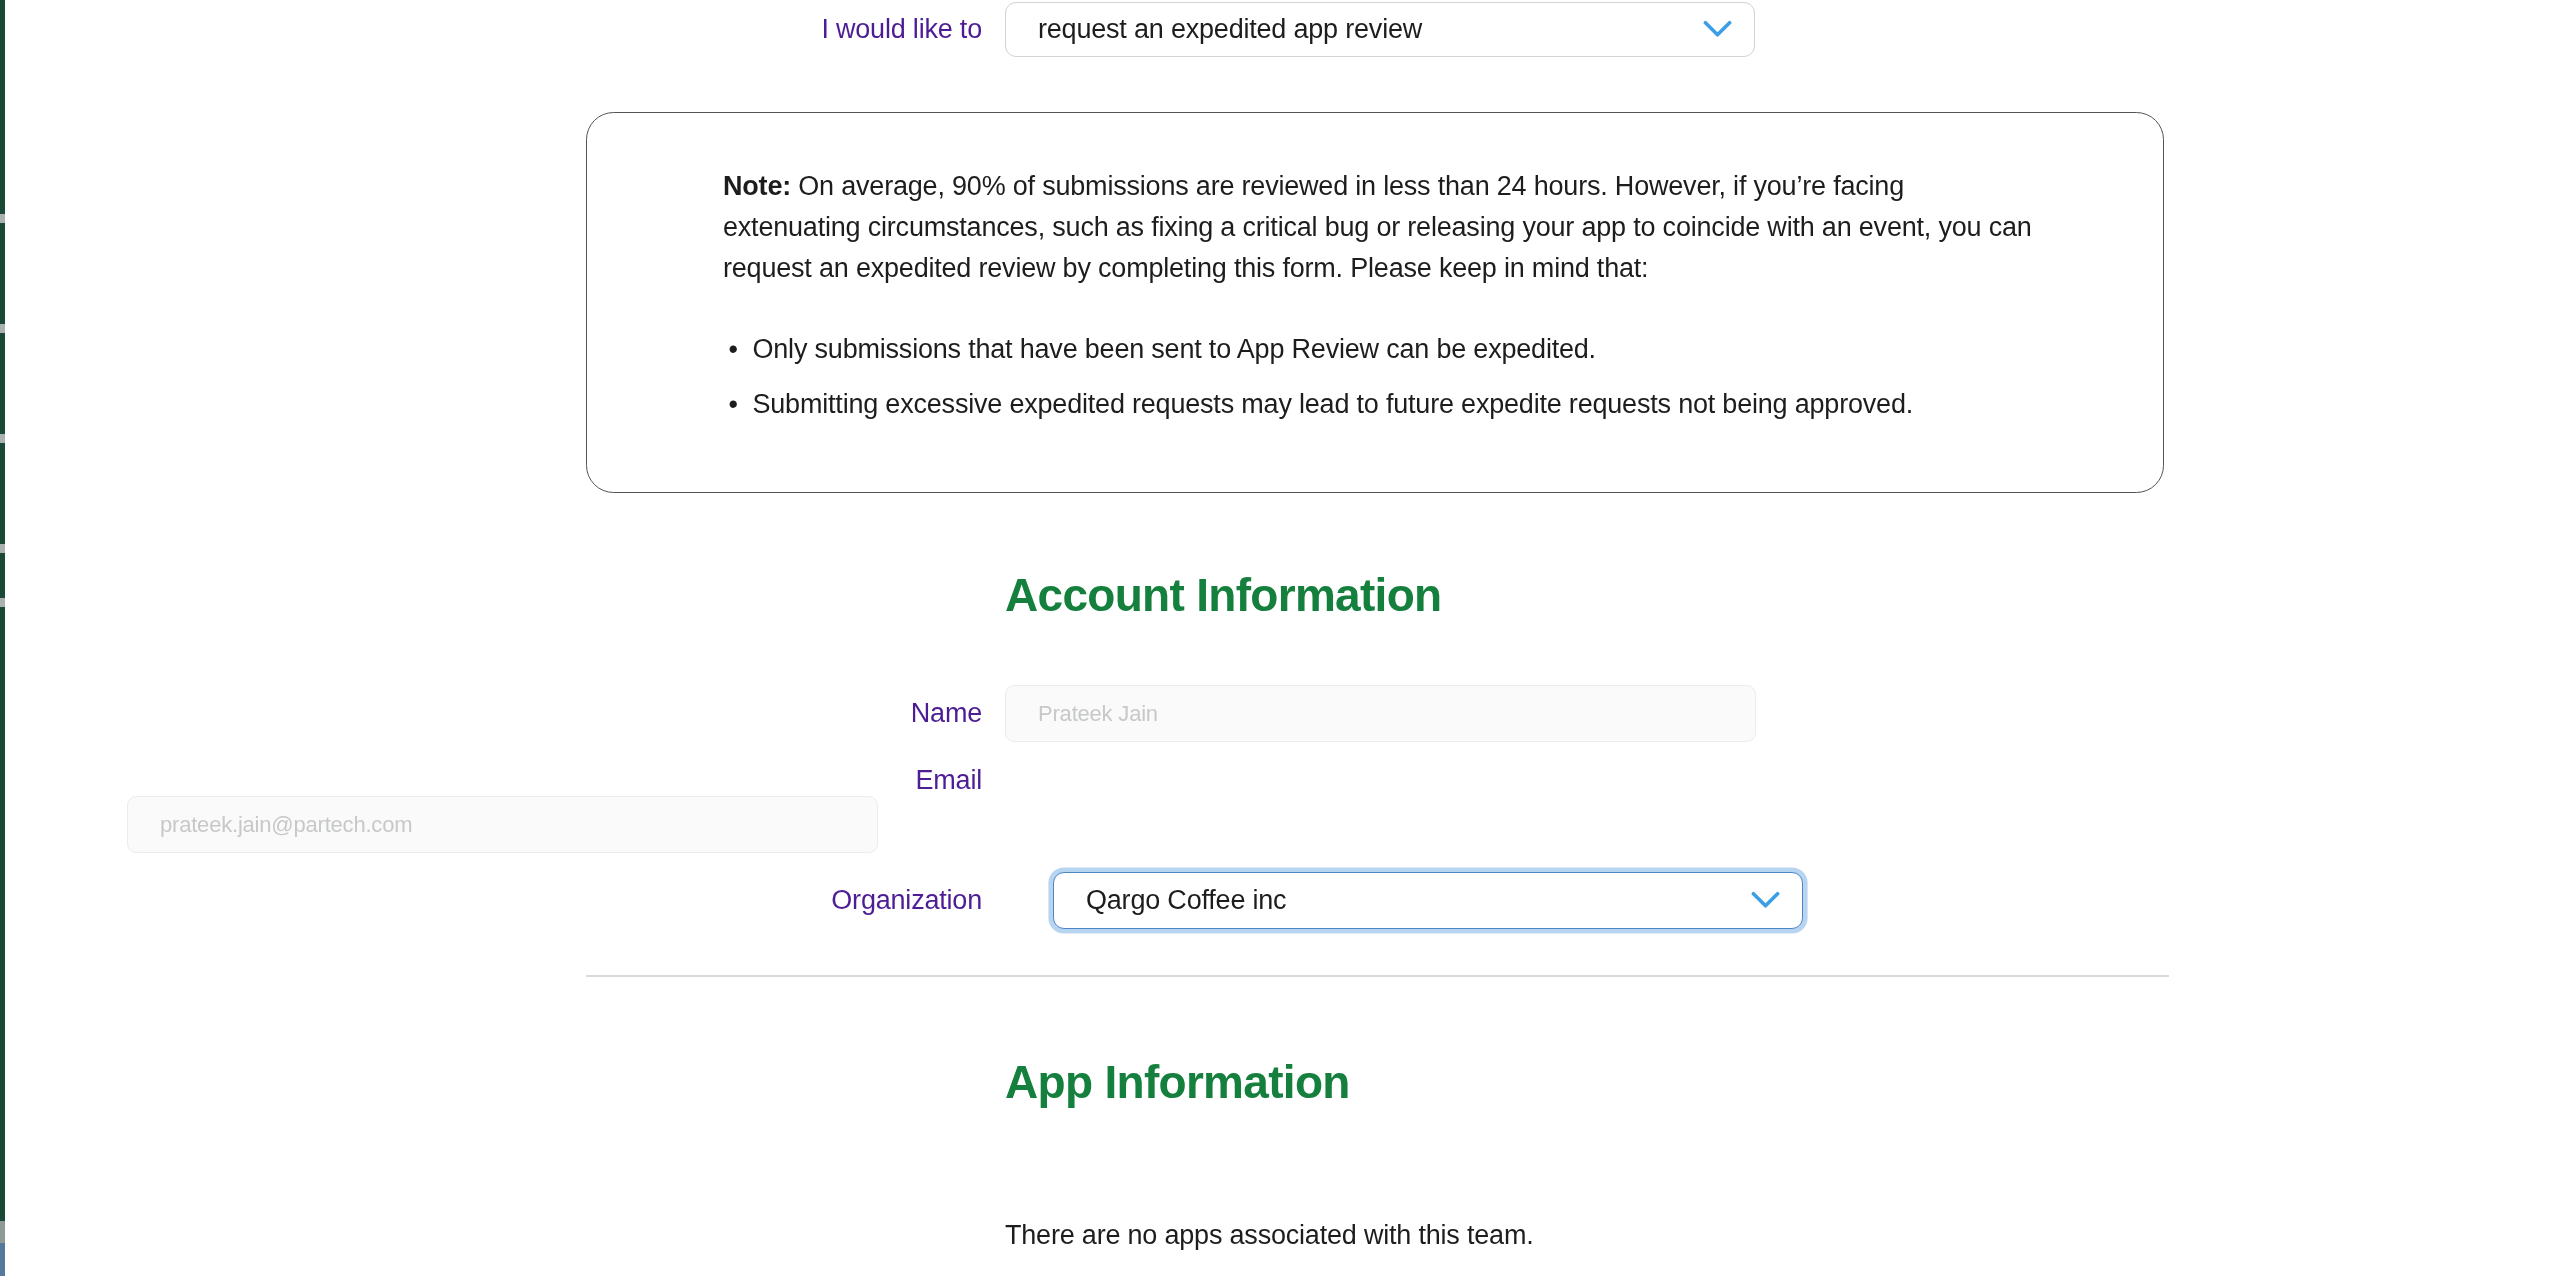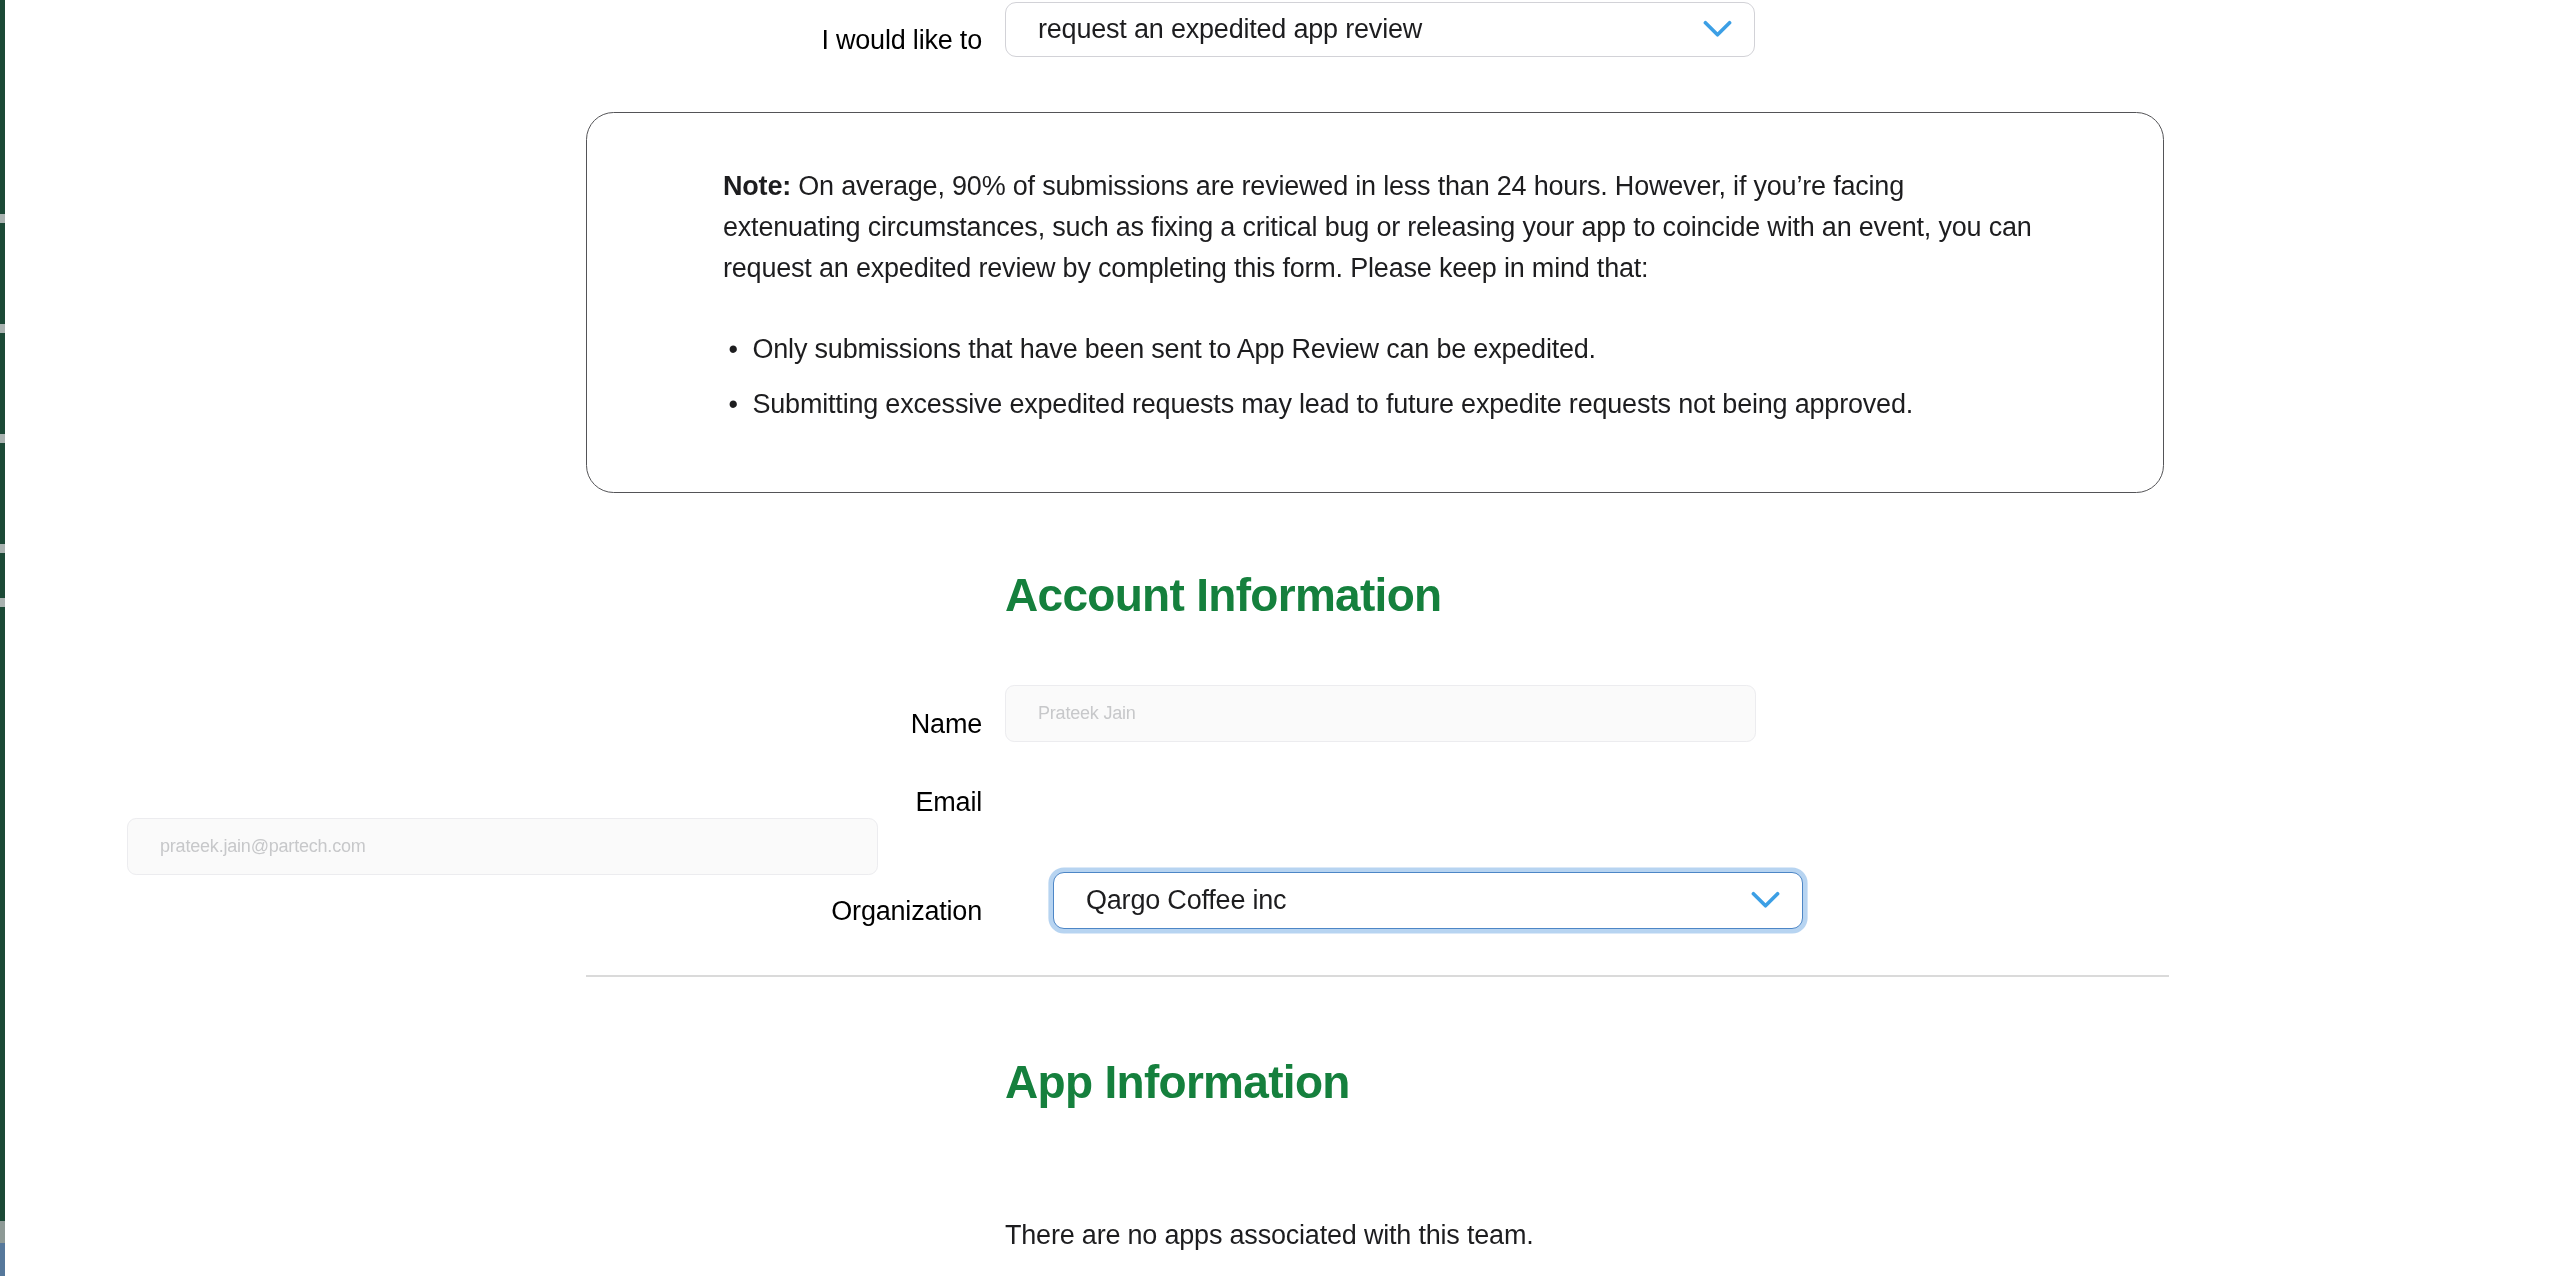--- a/index.html
+++ b/index.html
@@ -34,22 +34,21 @@
   
   .form-row {
     position: absolute; left: 0;
     display: flex; align-items: center;
   }
   .field-label {
     width: 982px;
     text-align: right;
     font-size: 27px;
     letter-spacing: -0.2px;
-    color: #000000;
-    margin-top: 22px;
+    color: #4c1d95;
   }
   .field-slot { margin-left: 23px; }
 
   
   .select-box {
     width: 750px; height: 55px;
     background: #ffffff;
     border: 1.8px solid #d2d2d7;
     border-radius: 11px;
     display: flex; align-items: center; justify-content: space-between;
@@ -66,21 +65,21 @@
     height: 57px;
   }
 
   
   .text-input {
     width: 751px; height: 57px;
     background: #fafafa;
     border: 1.8px solid #ececef;
     border-radius: 9.2px;
     padding: 0 32px;
-    font-size: 18px;
+    font-size: 22px;
     letter-spacing: -0.2px;
     font-family: inherit;
     color: #1d1d1f;
     outline: none;
   }
   .text-input::placeholder { color: #c7c8ca; opacity: 1; }
 
   
   .note-box {
     position: absolute;

